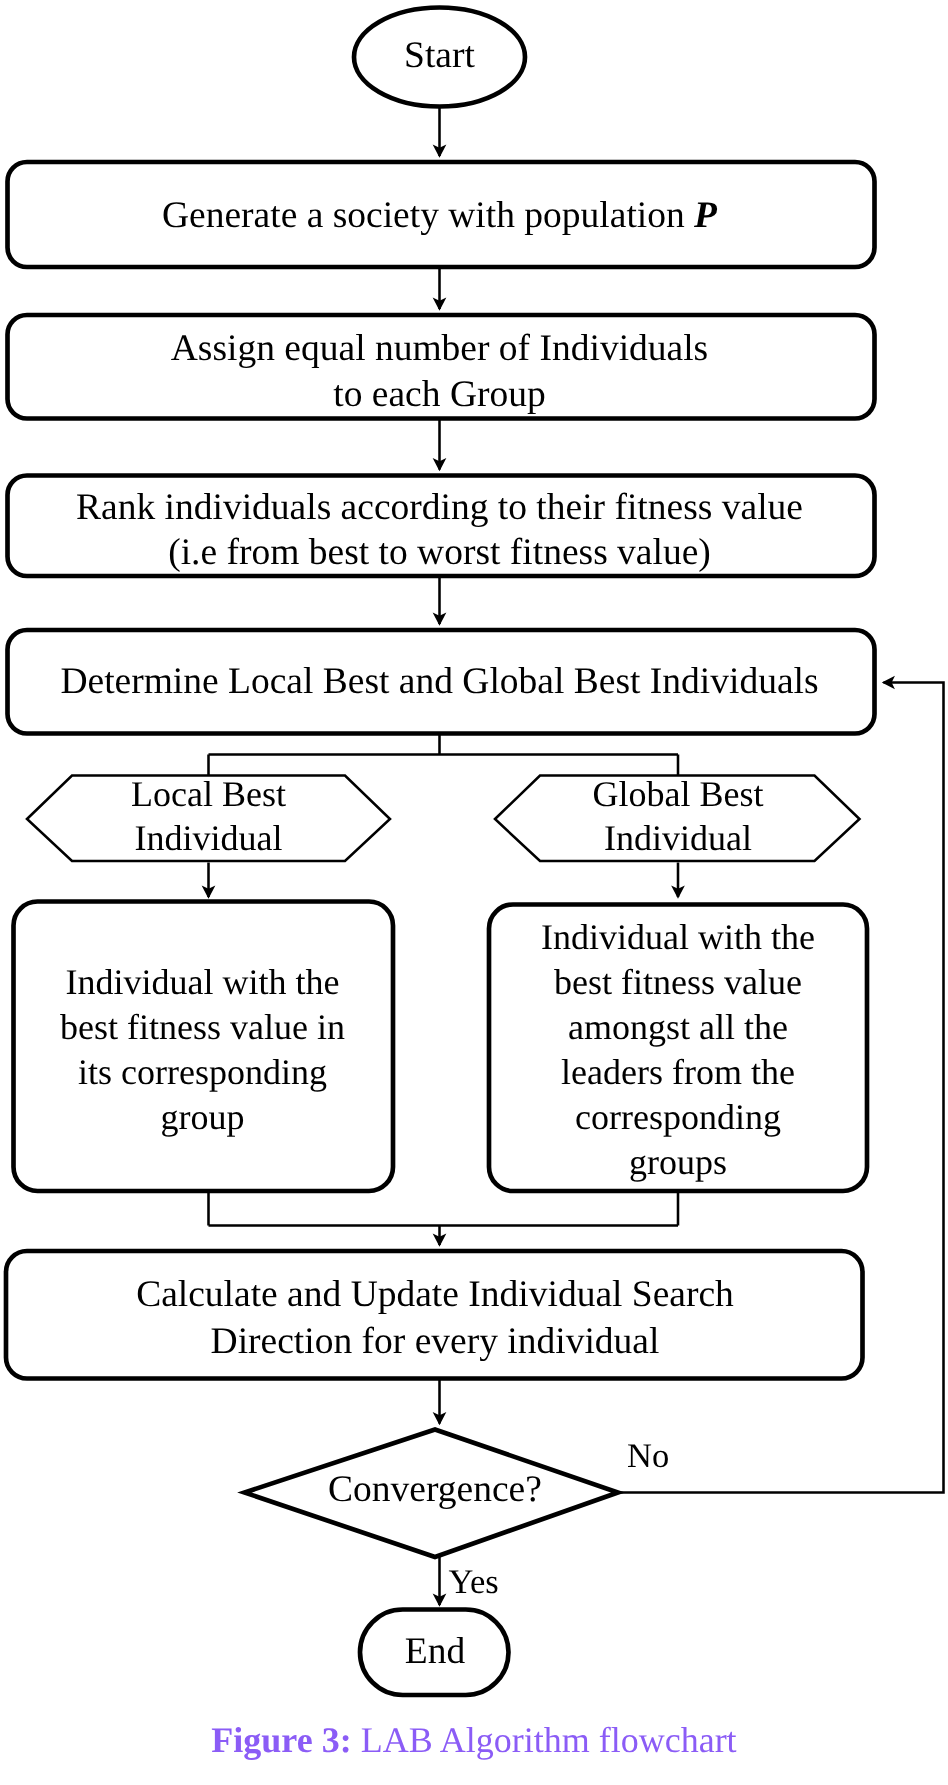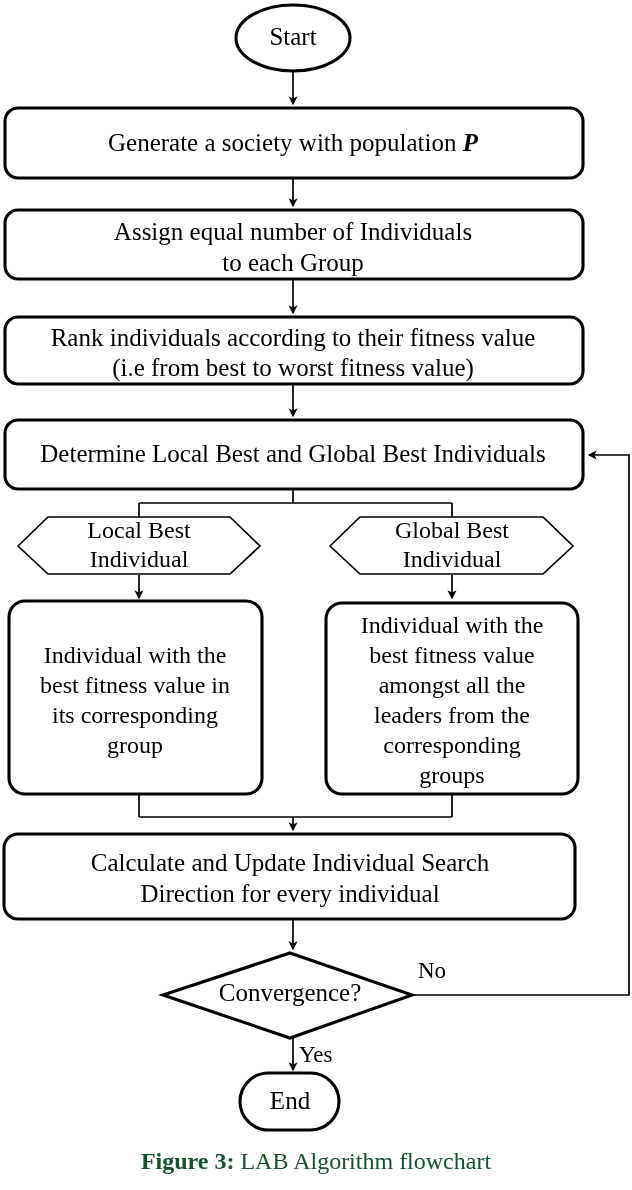--- a/index.html
+++ b/index.html
@@ -52,21 +52,21 @@
     text-anchor: start;
   }
   .caption {
     position: absolute;
     left: 0;
     top: 1148px;
     width: 632px;
     text-align: center;
     font-size: 24px;
     font-family: "Liberation Serif", "DejaVu Serif", serif;
-    color: #14532d;
+    color: #8b5cf6;
     white-space: nowrap;
   }
   .caption b {
     font-weight: bold;
   }
   .caption .cap-text {
     font-weight: normal;
   }
 </style>
 </head>

